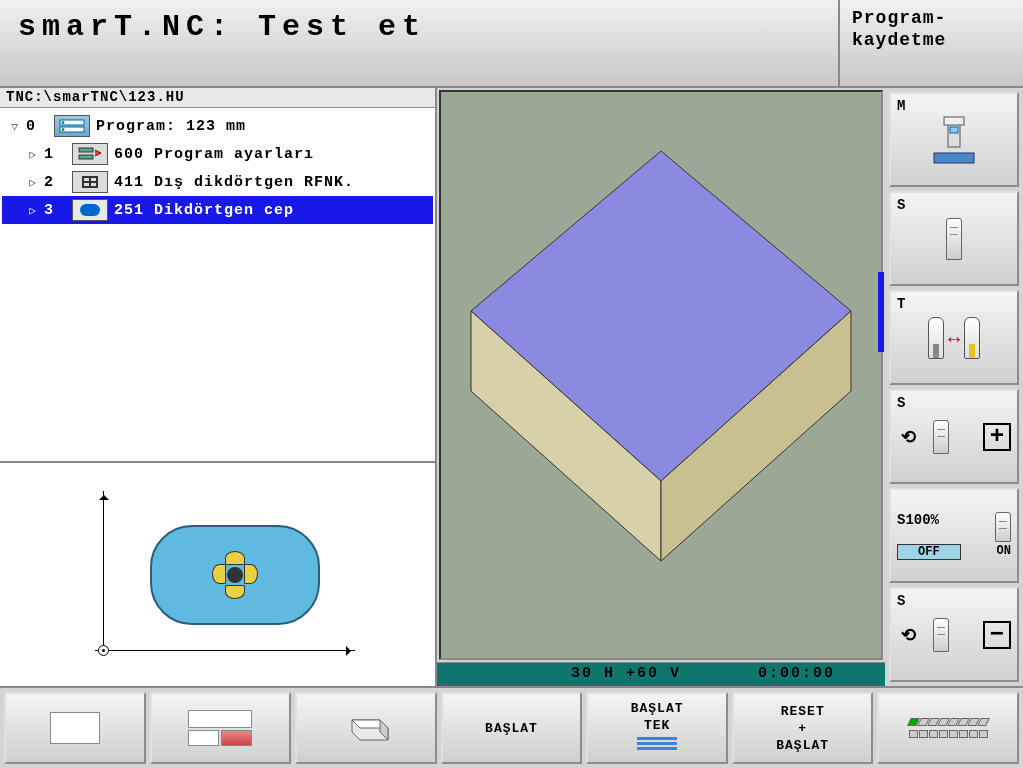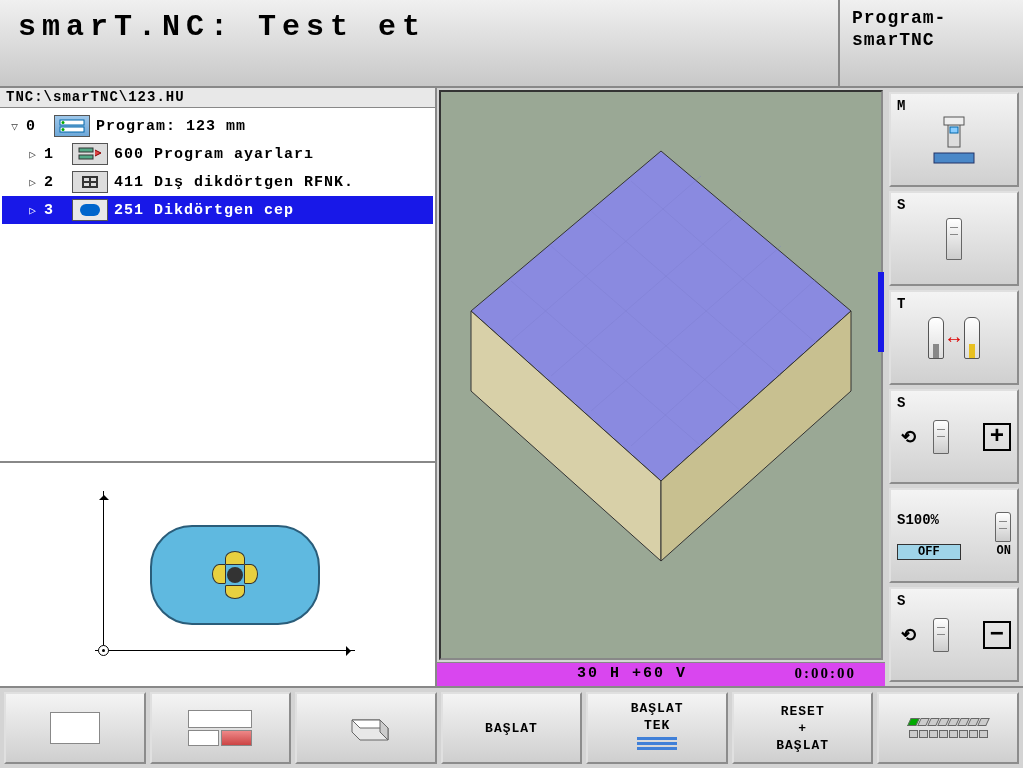--- a/index.html
+++ b/index.html
@@ -93,26 +93,26 @@
 }
 .viewport {
   flex: 1; background: #9aa895; border: 2px inset #888; margin: 2px;
   position: relative;
 }
 .block3d {
   position: absolute; left: 50%; top: 50%;
   transform: translate(-50%,-55%);
 }
 .status3d {
-  height: 24px; background: #d946ef; border-top: 1px solid #888;
+  height: 24px; background: #0f766e; border-top: 1px solid #888;
   font-size: 15px; font-weight: bold; letter-spacing: 2px;
-  display: flex; padding: 2px 10px;
+  display: flex; padding: 2px 4px;
 }
 .status3d span:first-child { margin-left: 130px; }
-.status3d span:last-child { margin-left: auto; margin-right: 19px; font-family: Liberation Serif, serif; }
+.status3d span:last-child { margin-left: auto; margin-right: 46px; }
 
 .right-col {
   width: 138px; background: #d4d4d4;
   display: flex; flex-direction: column; gap: 4px; padding: 4px;
 }
 .rbtn {
   flex: 1; background: linear-gradient(to bottom, #f4f4f4, #d0d0d0);
   border: 2px outset #e0e0e0; display: flex; align-items: center;
   padding: 4px 6px; font-size: 14px; font-weight: bold;
   position: relative;
@@ -161,21 +161,21 @@
 .sk-row-boxes div { width:9px; height:8px; background:#ccc; border:1px solid #666; }
 .sk-row-boxes div.active { background:#0a0; }
 .sk-row-boxes.diag { transform: skewX(-25deg); }
 </style>
 </head>
 <body>
 
 <div class="header">
   <div class="header-title">smarT.NC: Test et</div>
   <div class="header-side" style="white-space:pre-line">Program-
-smarTNC</div>
+kaydetme</div>
 </div>
 
 <div class="main">
   <div class="left-col">
     <div class="path-bar">TNC:\smarTNC\123.HU</div>
     <div class="tree">
       <div class="tree-row">
         <span class="expander">▽</span>
         <span class="row-num">0</span>
         <span class="row-icon prog">

